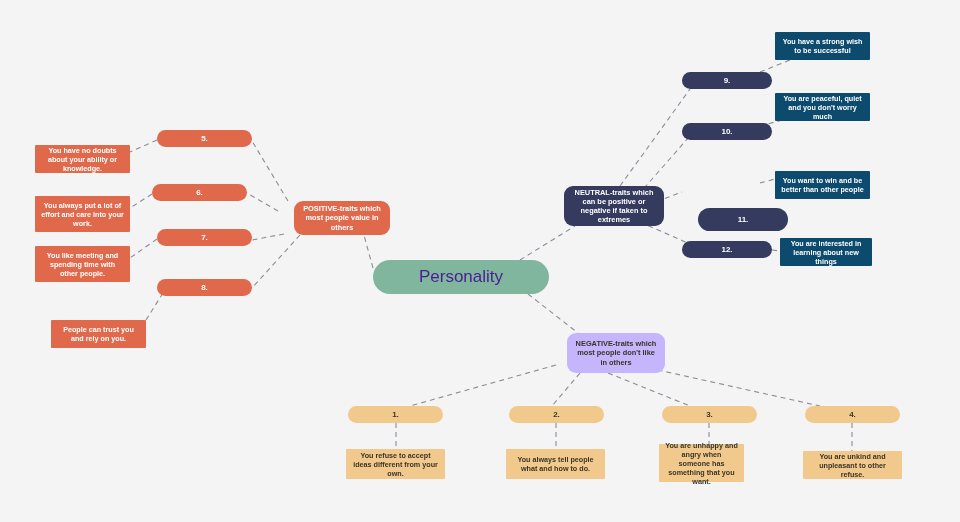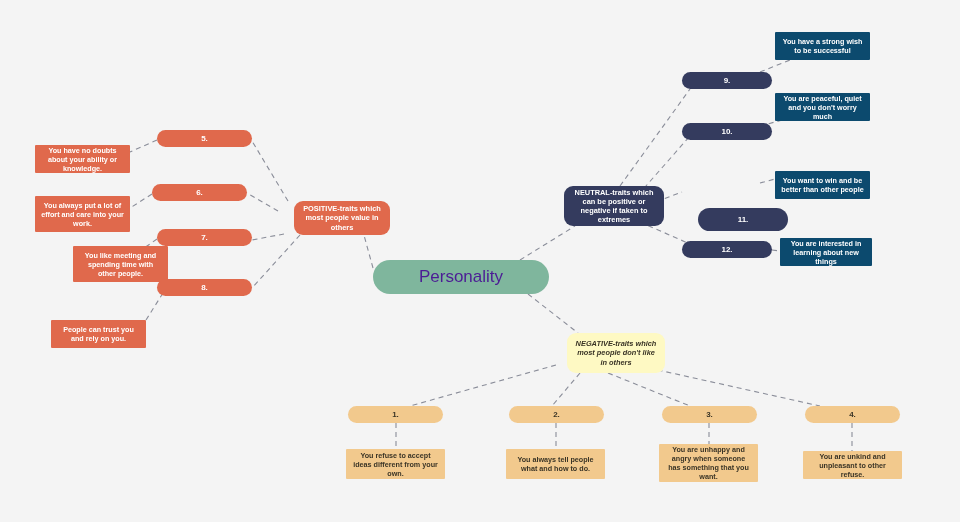--- a/index.html
+++ b/index.html
@@ -46,21 +46,21 @@
   }
   .branch {
     font-size: 7.4px;
     font-weight: bold;
     border-radius: 9px;
     padding: 3px 6px;
     margin-left: 16px;
   }
   .branch-positive { background: #e0694c; color: #ffffff; }
   .branch-neutral  { background: #343b5e; color: #ffffff; }
-  .branch-negative { background: #fef9c3; color: #3a3426; font-style: italic; }
+  .branch-negative { background: #c4b5fd; color: #3a3426; }
   .num {
     font-size: 8px;
     font-weight: bold;
   }
   .num-positive { background: #e0694c; color: #ffffff; }
   .num-neutral  { background: #343b5e; color: #ffffff; }
   .num-negative { background: #f2c98d; color: #3a3426; }
   .leaf {
     font-size: 7.2px;
     font-weight: bold;
@@ -129,21 +129,21 @@
     </div>
     <div class="node pill num num-negative" style="left: 509px; top: 406px; width: 95px; height: 17px;">
       <span>2.</span>
     </div>
     <div class="node rect leaf leaf-negative" style="left: 506px; top: 449px; width: 99px; height: 30px;">
       <span>You always tell people what and how to do.</span>
     </div>
     <div class="node pill num num-negative" style="left: 662px; top: 406px; width: 95px; height: 17px;">
       <span>3.</span>
     </div>
-    <div class="node rect leaf leaf-negative" style="left: 659px; top: 444px; width: 99px; height: 38px;">
+    <div class="node rect leaf leaf-negative" style="left: 659px; top: 444px; width: 85px; height: 38px;">
       <span>You are unhappy and angry when someone has something that you want.</span>
     </div>
     <div class="node pill num num-negative" style="left: 805px; top: 406px; width: 95px; height: 17px;">
       <span>4.</span>
     </div>
     <div class="node rect leaf leaf-negative" style="left: 803px; top: 451px; width: 99px; height: 28px;">
       <span>You are unkind and unpleasant to other refuse.</span>
     </div>
     <div class="node pill num num-positive" style="left: 157px; top: 130px; width: 95px; height: 17px;">
       <span>5.</span>
@@ -153,21 +153,21 @@
     </div>
     <div class="node pill num num-positive" style="left: 152px; top: 184px; width: 95px; height: 17px;">
       <span>6.</span>
     </div>
     <div class="node rect leaf leaf-positive" style="left: 35px; top: 196px; width: 95px; height: 36px;">
       <span>You always put a lot of effort and care into your work.</span>
     </div>
     <div class="node pill num num-positive" style="left: 157px; top: 229px; width: 95px; height: 17px;">
       <span>7.</span>
     </div>
-    <div class="node rect leaf leaf-positive" style="left: 35px; top: 246px; width: 95px; height: 36px; margin-left: 38px;">
+    <div class="node rect leaf leaf-positive" style="left: 35px; top: 246px; width: 95px; height: 36px;">
       <span>You like meeting and spending time with other people.</span>
     </div>
     <div class="node pill num num-positive" style="left: 157px; top: 279px; width: 95px; height: 17px;">
       <span>8.</span>
     </div>
     <div class="node rect leaf leaf-positive" style="left: 51px; top: 320px; width: 95px; height: 28px;">
       <span>People can trust you and rely on you.</span>
     </div>
     <div class="node pill num num-neutral" style="left: 682px; top: 72px; width: 90px; height: 17px;">
       <span>9.</span>

